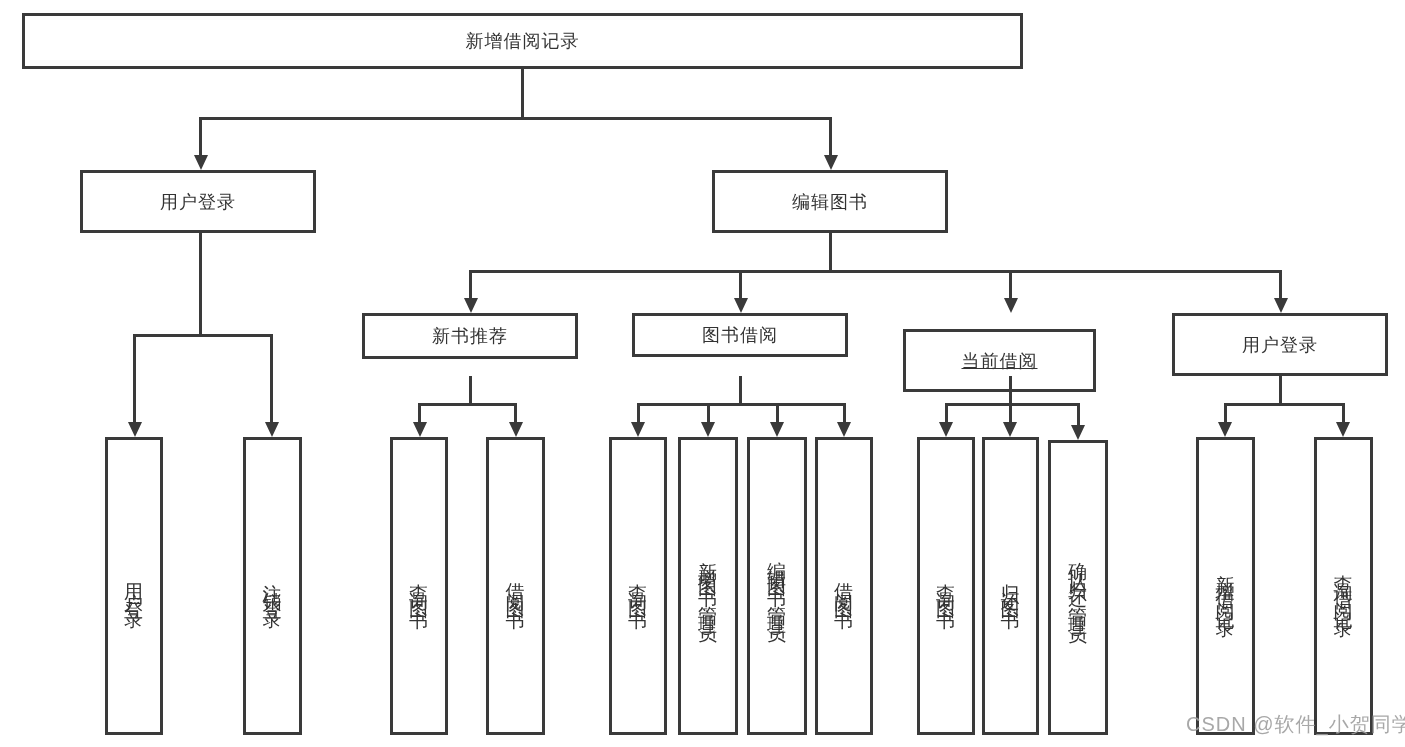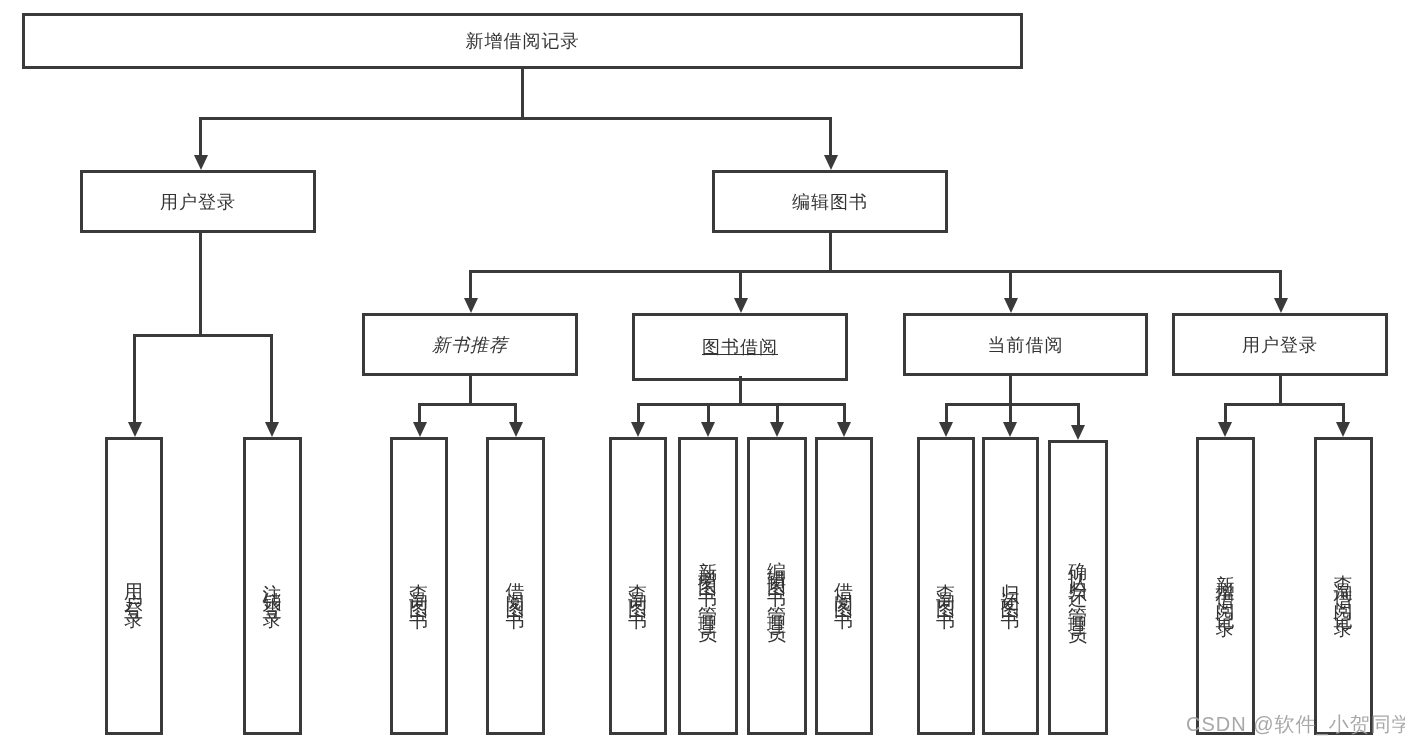--- a/index.html
+++ b/index.html
@@ -58,27 +58,27 @@
   </div>
 
   <div class="box" style="left:80px;top:170px;width:236px;height:63px;">
     <span>用户登录</span>
   </div>
 
   <div class="box" style="left:712px;top:170px;width:236px;height:63px;">
     <span>编辑图书</span>
   </div>
 
-  <div class="box" style="left:362px;top:313px;width:216px;height:63px;font-style:italic;">
+  <div class="box" style="left:362px;top:313px;width:216px;height:46px;">
     <span>新书推荐</span>
   </div>
-  <div class="box" style="left:632px;top:313px;width:216px;height:68px;text-decoration:underline;">
+  <div class="box" style="left:632px;top:313px;width:216px;height:44px;">
     <span>图书借阅</span>
   </div>
-  <div class="box" style="left:903px;top:313px;width:245px;height:63px;">
+  <div class="box" style="left:903px;top:329px;width:193px;height:63px;text-decoration:underline;">
     <span>当前借阅</span>
   </div>
   <div class="box" style="left:1172px;top:313px;width:216px;height:63px;">
     <span>用户登录</span>
   </div>
 
   <div class="box vbox" style="left:105px;top:437px;width:58px;height:298px;">
     <span>用户登录</span>
   </div>
   <div class="box vbox" style="left:243px;top:437px;width:59px;height:298px;">

